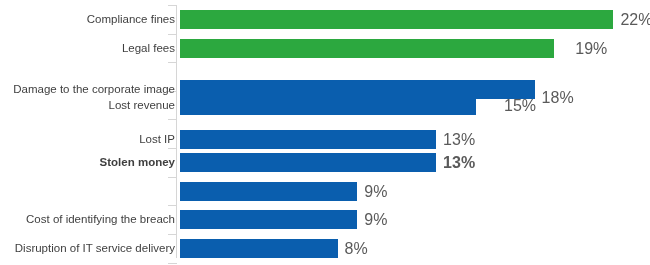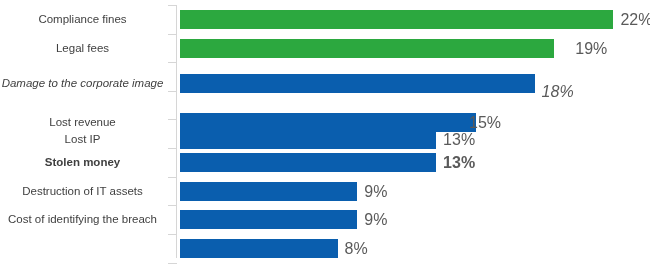--- a/index.html
+++ b/index.html
@@ -52,24 +52,25 @@
     width: 650px;
     height: 19px;
   }
   .cat-label {
     position: absolute;
     left: 0;
     top: 0;
     width: 165px;
     height: 19px;
     line-height: 19px;
-    text-align: center;
+    text-align: right;
     font-size: 11.5px;
     color: #3f3f3f;
     white-space: nowrap;
+    padding-left: 10px;
   }
   .bar {
     position: absolute;
     left: 180px;
     top: 0;
     height: 19px;
   }
   .bar.green { background: #2CA83F; }
   .bar.blue  { background: #0A5EAE; }
 
@@ -106,49 +107,49 @@
       <div class="bar-row" style="top: 10px;">
         <div class="cat-label">Compliance fines</div>
         <div class="bar green" style="width: 433.4px; background: rgb(44, 168, 63);"></div>
         <div class="value-label" style="left: 620.4px;">22%</div>
       </div>
       <div class="bar-row" style="top: 38.6px; border-radius: 9px;">
         <div class="cat-label">Legal fees</div>
         <div class="bar green" style="width: 374.3px; background: rgb(44, 168, 63);"></div>
         <div class="value-label" style="left: 561.3px; margin-left: 14px;">19%</div>
       </div>
-      <div class="bar-row" style="top: 74px; font-style: italic;">
+      <div class="bar-row" style="top: 80px;">
         <div class="cat-label">Damage to the corporate image</div>
         <div class="bar blue" style="width: 354.6px; background: rgb(10, 94, 174);"></div>
         <div class="value-label" style="left: 541.6px; margin-top: 8px;">18%</div>
       </div>
-      <div class="bar-row" style="top: 95.8px; margin-top: 17px;">
+      <div class="bar-row" style="top: 95.8px;">
         <div class="cat-label">Lost revenue</div>
         <div class="bar blue" style="width: 295.5px; background: rgb(10, 94, 174);"></div>
-        <div class="value-label" style="left: 469px;">15%</div>
+        <div class="value-label" style="left: 504px;">15%</div>
       </div>
       <div class="bar-row" style="top: 130px;">
         <div class="cat-label">Lost IP</div>
         <div class="bar blue" style="width: 256.1px; background: rgb(10, 94, 174);"></div>
         <div class="value-label" style="left: 443.1px;">13%</div>
       </div>
       <div class="bar-row" style="top: 153px; font-weight: bold;">
         <div class="cat-label">Stolen money</div>
         <div class="bar blue" style="width: 256.1px; background: rgb(10, 94, 174);"></div>
         <div class="value-label" style="left: 443.1px;">13%</div>
       </div>
       <div class="bar-row" style="top: 181.6px;">
-        <div class="cat-label">Destruction of IT assets</div>
         <div class="bar blue" style="width: 177.3px; background: rgb(10, 94, 174);"></div>
         <div class="value-label" style="left: 364.3px;">9%</div>
       </div>
       <div class="bar-row" style="top: 210.2px;">
         <div class="cat-label">Cost of identifying the breach</div>
         <div class="bar blue" style="width: 177.3px; background: rgb(10, 94, 174);"></div>
         <div class="value-label" style="left: 364.3px;">9%</div>
       </div>
       <div class="bar-row" style="top: 238.8px;">
+        <div class="cat-label">Disruption of IT service delivery</div>
         <div class="bar blue" style="width: 157.6px; background: rgb(10, 94, 174);"></div>
         <div class="value-label" style="left: 344.6px;">8%</div>
       </div>
     </div>
 
 </div>
 
 </body></html>

